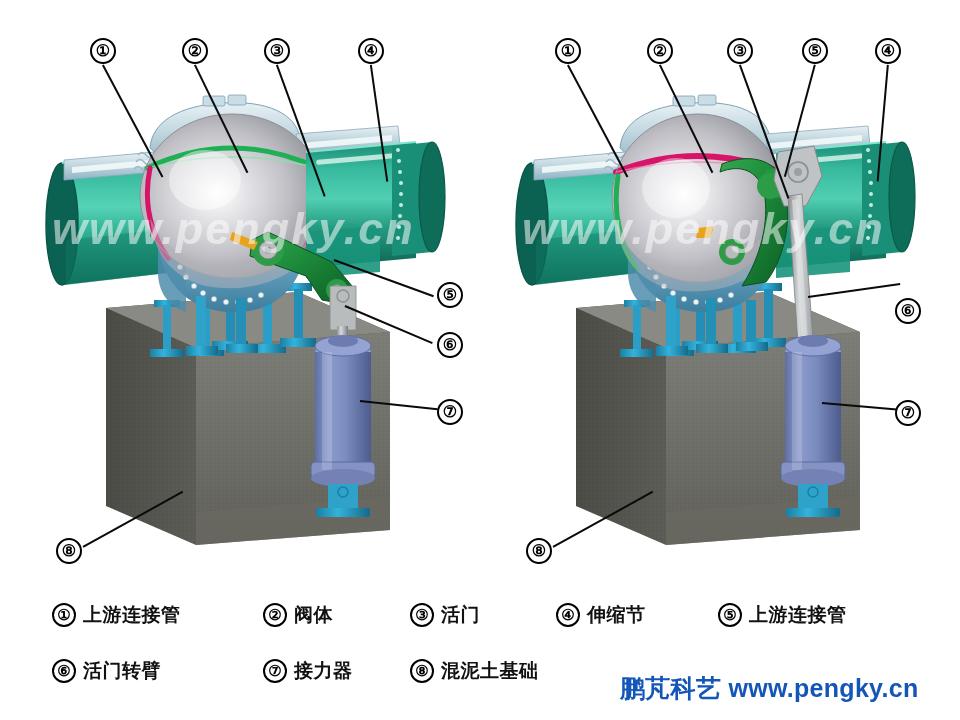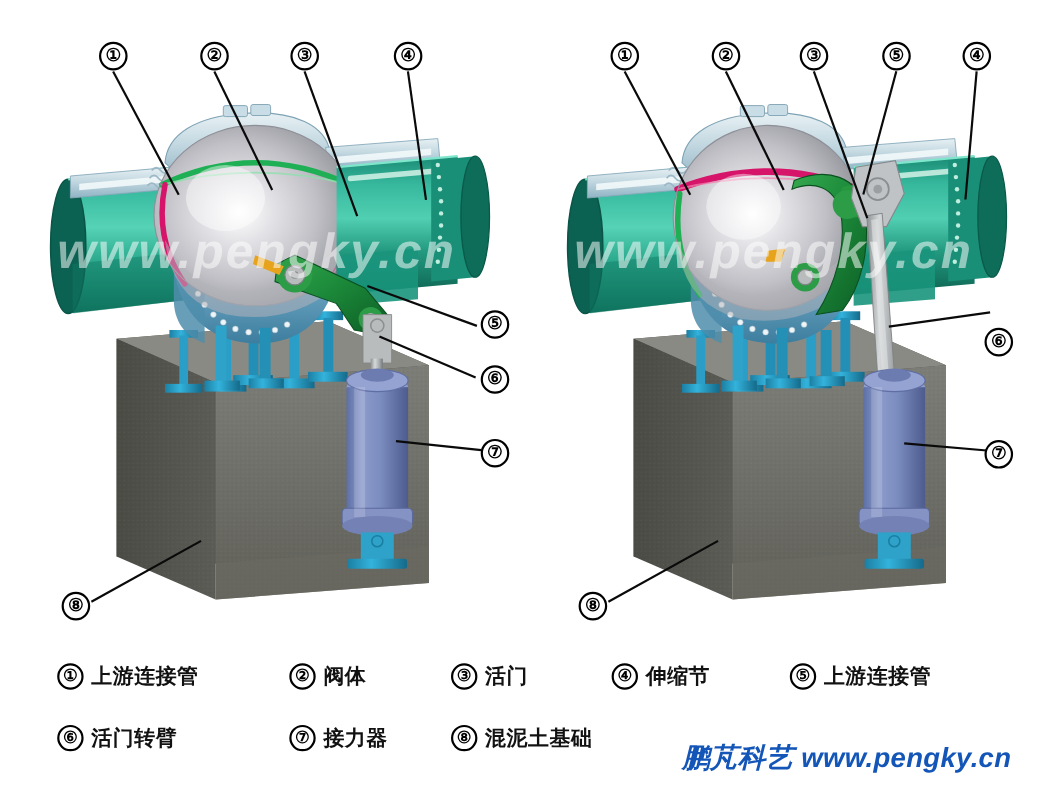--- a/index.html
+++ b/index.html
@@ -22,21 +22,21 @@
   .legend{position:absolute;left:0;top:596px;width:960px;height:124px;z-index:60;}
   .lrow{position:absolute;left:0;width:960px;height:46px;}
   .litem{position:absolute;display:flex;align-items:center;gap:7px;white-space:nowrap;}
   .lcirc{
     width:24px;height:24px;border-radius:50%;border:2.2px solid #000;background:#fff;
     font-size:15px;font-weight:700;line-height:20px;text-align:center;box-sizing:border-box;
     font-family:"Liberation Serif","DejaVu Serif",serif;flex:none;
   }
   .ltext{font-size:19px;font-weight:700;color:#111;letter-spacing:.5px;}
   .logo{
-    position:absolute;left:620px;top:672px;font-size:25px;font-weight:700;font-style:italic;
+    position:absolute;left:620px;top:672px;font-size:25px;font-weight:700;
     color:#1456b8;letter-spacing:.3px;z-index:61;white-space:nowrap;
   }
 
   
   .asm{position:absolute;top:0;width:470px;height:600px;}
 </style>
 </head>
 <body>
 
 <div id="stage">

